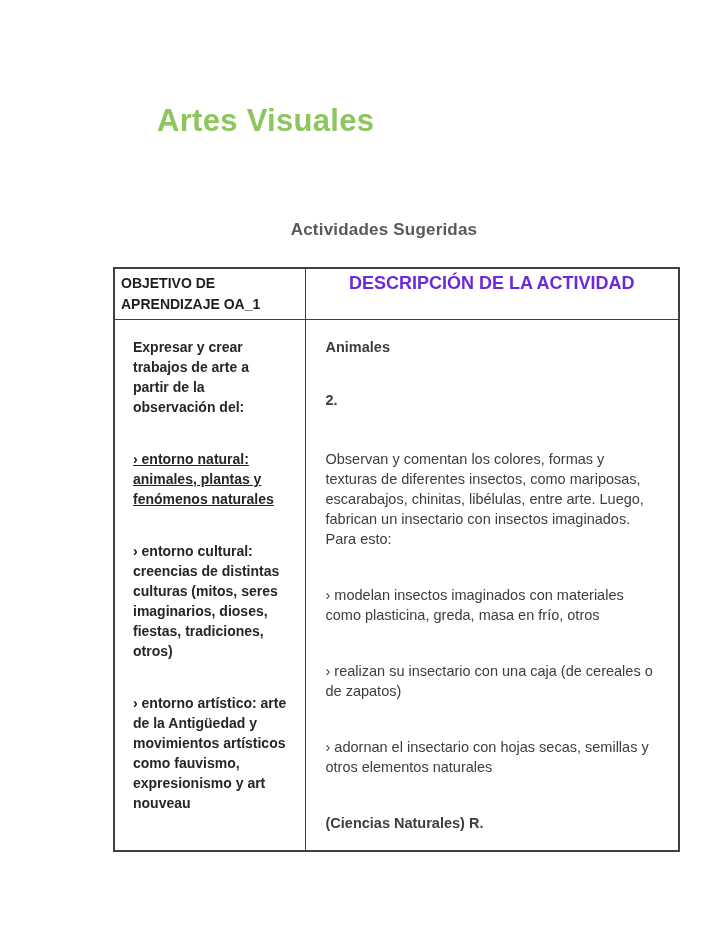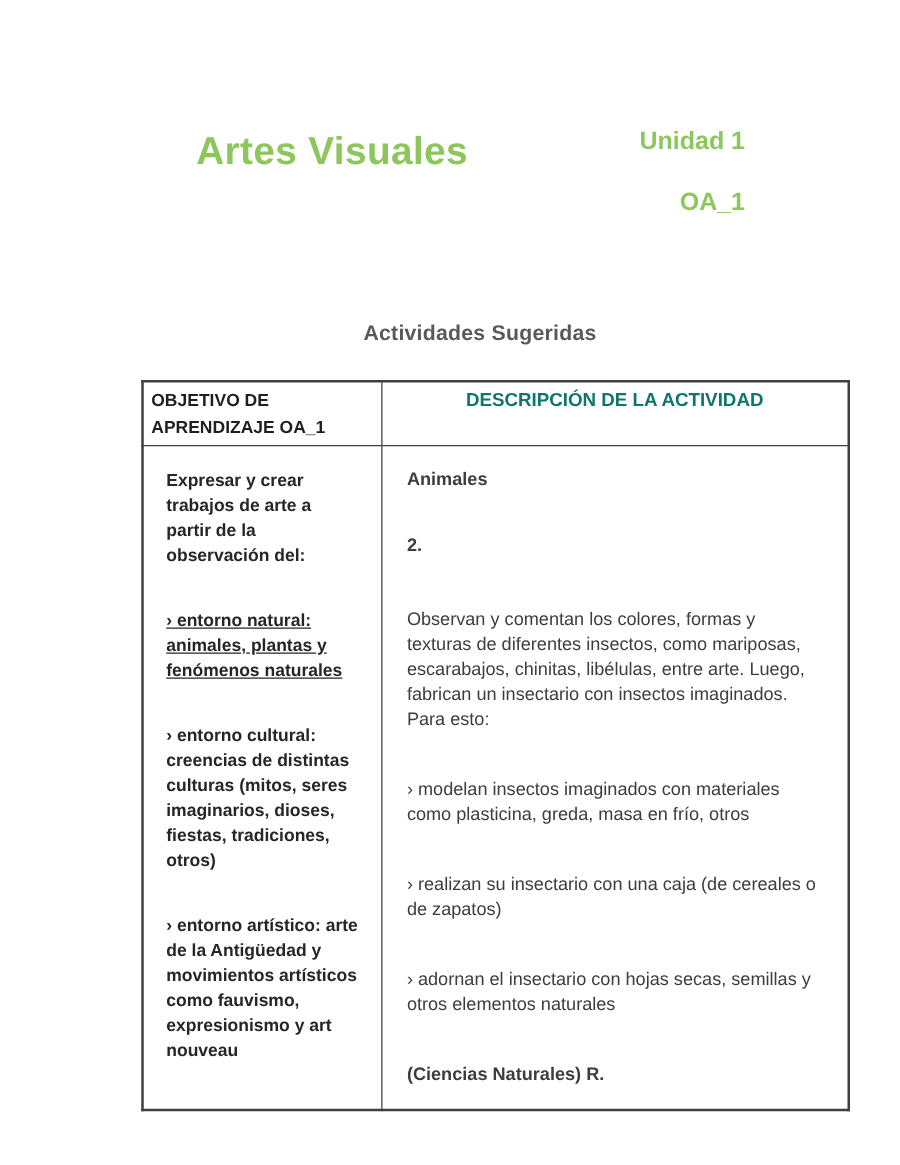--- a/index.html
+++ b/index.html
@@ -67,23 +67,23 @@
     text-align: left;
     padding: 4px 6px;
     font-size: 14px;
     line-height: 21px;
     color: #1f1f1f;
     height: 49px;
   }
   th.desc-header {
     text-align: center;
     padding: 4px 6px;
-    font-size: 15px;
+    font-size: 18px;
     line-height: 21px;
-    color: #0f766e;
+    color: #6d28d9;
   }
   td.obj-cell {
     padding: 5px 6px;
     height: 401px;
   }
   td.act-cell { padding: 5px 8px; border-radius: 22px; }
   .obj-cell p {
     font-weight: bold;
     font-size: 14px;
     line-height: 20px;
@@ -108,24 +108,20 @@
 </style>
 </head>
 <body>
 
 <div class="page">
 
   <div class="doc-header">
     <div class="header-left">
       <div class="course-title">Artes Visuales</div>
     </div>
-    <div class="header-right">
-      <div class="unit-label">Unidad 1</div>
-      <div class="oa-label">OA_1</div>
-    </div>
   </div>
 
   <div class="section-title">Actividades Sugeridas</div>
 
   <table class="activities">
     <thead>
       <tr>
         <th class="obj-header">OBJETIVO DE APRENDIZAJE OA_1</th>
         <th class="desc-header">DESCRIPCIÓN DE LA ACTIVIDAD</th>
       </tr>

